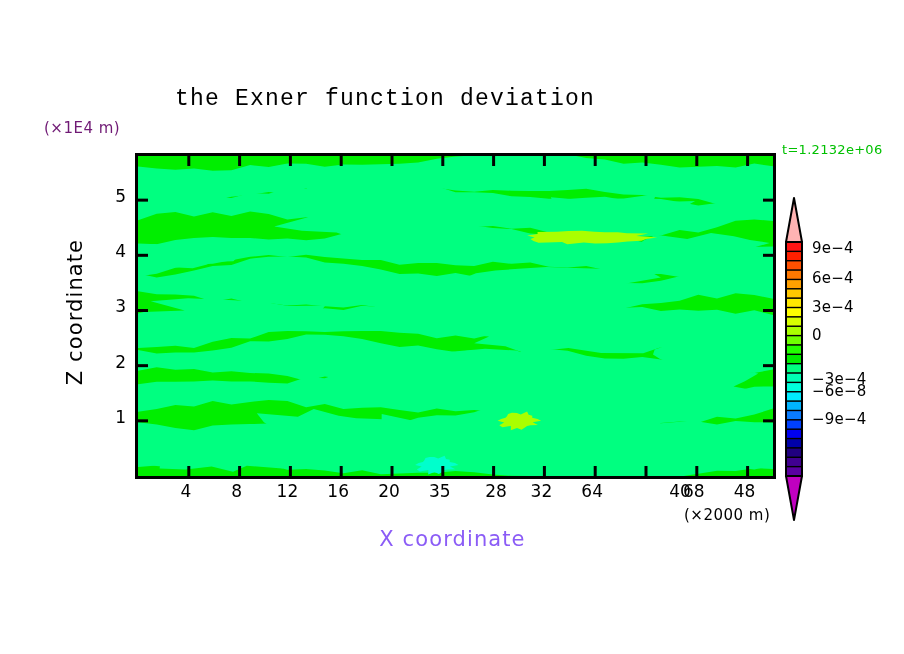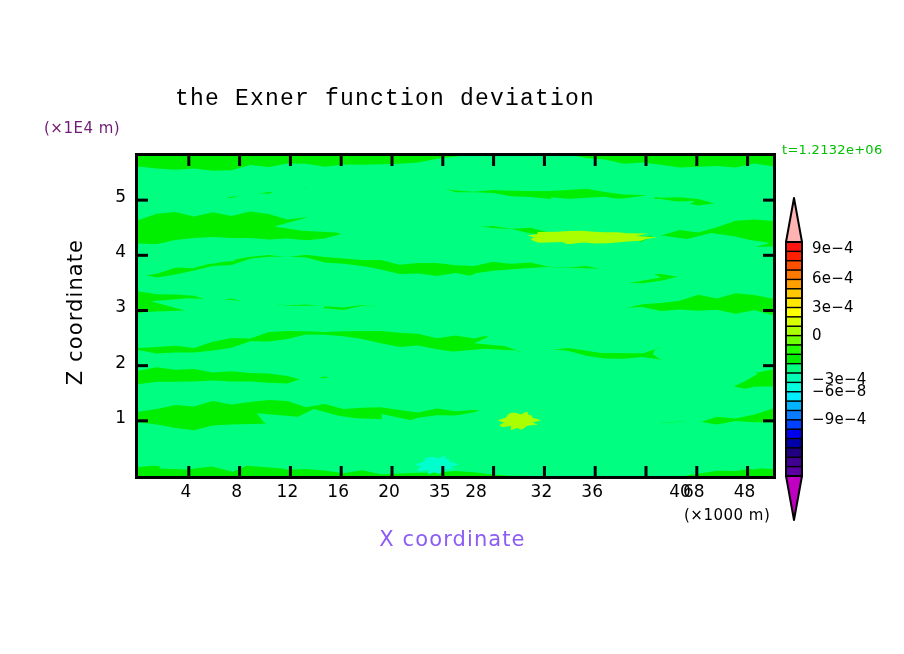--- a/index.html
+++ b/index.html
@@ -122,21 +122,21 @@
     letter-spacing: 0.2px;
     white-space: nowrap;
   }
 </style>
 </head>
 <body>
 
 <div class="plot-title">the Exner function deviation</div>
 
 <div class="y-unit-label">(×1E4 m)</div>
-<div class="x-unit-label">(×1000 m)</div>
+<div class="x-unit-label">(×2000 m)</div>
 <div class="timestamp">t=1.2132e+06</div>
 
 <div class="x-axis-title">X coordinate</div>
 <div class="y-axis-title">Z coordinate</div>
 
 <div class="plot-frame">
   <svg id="field-svg" width="635" height="320" viewBox="0 0 635 320">
       <rect width="635" height="320" fill="#00ee00"></rect>
       <path d="M 0.0 10.4 L 18.7 12.5 L 37.4 13.8 L 56.0 12.4 L 74.7 14.8 L 93.4 14.2 L 112.1 9.1 L 130.7 11.0 L 149.4 7.4 L 168.1 7.7 L 186.8 10.7 L 205.4 8.4 L 224.1 8.8 L 242.8 8.2 L 261.5 7.8 L 280.1 6.5 L 298.8 2.8 L 317.5 0.6 L 336.2 -0.7 L 354.9 -3.6 L 373.5 -5.6 L 392.2 -2.1 L 410.9 -0.4 L 429.6 -1.8 L 448.2 2.1 L 466.9 3.6 L 485.6 7.8 L 504.3 6.5 L 522.9 8.7 L 541.6 11.5 L 560.3 10.7 L 579.0 10.1 L 597.6 11.5 L 616.3 7.6 L 635.0 10.3 L 635.0 50.1 L 616.3 46.5 L 597.6 46.6 L 579.0 48.3 L 560.3 43.0 L 541.6 41.3 L 522.9 41.8 L 504.3 39.1 L 485.6 38.4 L 466.9 36.1 L 448.2 32.7 L 429.6 34.0 L 410.9 34.9 L 392.2 35.1 L 373.5 34.7 L 354.9 34.1 L 336.2 35.8 L 317.5 34.6 L 298.8 31.8 L 280.1 34.3 L 261.5 30.3 L 242.8 29.0 L 224.1 31.8 L 205.4 30.6 L 186.8 32.2 L 168.1 32.2 L 149.4 37.8 L 130.7 36.0 L 112.1 38.7 L 93.4 40.7 L 74.7 45.2 L 56.0 45.7 L 37.4 46.8 L 18.7 49.1 L 0.0 47.5 Z" fill="#00ff80"></path>
       <path d="M 0.0 38.9 L 18.7 39.3 L 37.4 40.6 L 56.0 40.6 L 74.7 41.9 L 93.4 42.1 L 112.1 37.1 L 130.7 37.7 L 149.4 31.5 L 168.1 32.6 L 186.8 25.4 L 205.4 24.7 L 224.1 21.2 L 242.8 25.9 L 261.5 24.4 L 280.1 27.0 L 298.8 30.2 L 317.5 36.2 L 336.2 36.3 L 354.9 36.9 L 373.5 40.3 L 392.2 40.9 L 410.9 42.7 L 429.6 42.9 L 448.2 41.8 L 466.9 40.7 L 485.6 44.1 L 504.3 42.5 L 522.9 43.1 L 541.6 45.9 L 560.3 49.6 L 579.0 47.0 L 597.6 44.5 L 616.3 40.0 L 635.0 34.9 L 635.0 64.9 L 616.3 63.5 L 597.6 64.7 L 579.0 71.3 L 560.3 76.4 L 541.6 74.0 L 522.9 79.5 L 504.3 80.8 L 485.6 82.6 L 466.9 84.7 L 448.2 78.4 L 429.6 77.0 L 410.9 76.5 L 392.2 71.8 L 373.5 72.7 L 354.9 70.1 L 336.2 71.0 L 317.5 64.6 L 298.8 66.6 L 280.1 65.7 L 261.5 64.6 L 242.8 68.2 L 224.1 67.1 L 205.4 64.0 L 186.8 64.5 L 168.1 61.2 L 149.4 63.5 L 130.7 58.0 L 112.1 55.6 L 93.4 60.1 L 74.7 56.3 L 56.0 60.4 L 37.4 56.0 L 18.7 57.8 L 0.0 64.2 Z" fill="#00ff80"></path>
@@ -203,23 +203,23 @@
     </svg>
 </div>
 
 <div id="xticks">
     <div class="tick-label xtick" style="left: 165.8px;">4</div>
     <div class="tick-label xtick" style="left: 216.6px;">8</div>
     <div class="tick-label xtick" style="left: 267.4px;">12</div>
     <div class="tick-label xtick" style="left: 318.2px;">16</div>
     <div class="tick-label xtick" style="left: 369px;">20</div>
     <div class="tick-label xtick" style="left: 419.8px;">35</div>
-    <div class="tick-label xtick" style="left: 456px;">28</div>
+    <div class="tick-label xtick" style="left: 476px;">28</div>
     <div class="tick-label xtick" style="left: 521.4px;">32</div>
-    <div class="tick-label xtick" style="left: 572.2px;">36</div>
+    <div class="tick-label xtick" style="left: 572.2px;">64</div>
     <div class="tick-label xtick" style="left: 660px;">40</div>
     <div class="tick-label xtick" style="left: 673.8px;">68</div>
     <div class="tick-label xtick" style="left: 724.6px;">48</div>
   </div>
 <div id="yticks">
     <div class="tick-label ytick" style="top: 406.828px;">1</div>
     <div class="tick-label ytick" style="top: 351.655px;">2</div>
     <div class="tick-label ytick" style="top: 296.483px;">3</div>
     <div class="tick-label ytick" style="top: 241.31px;">4</div>
     <div class="tick-label ytick" style="top: 186.138px;">5</div>

